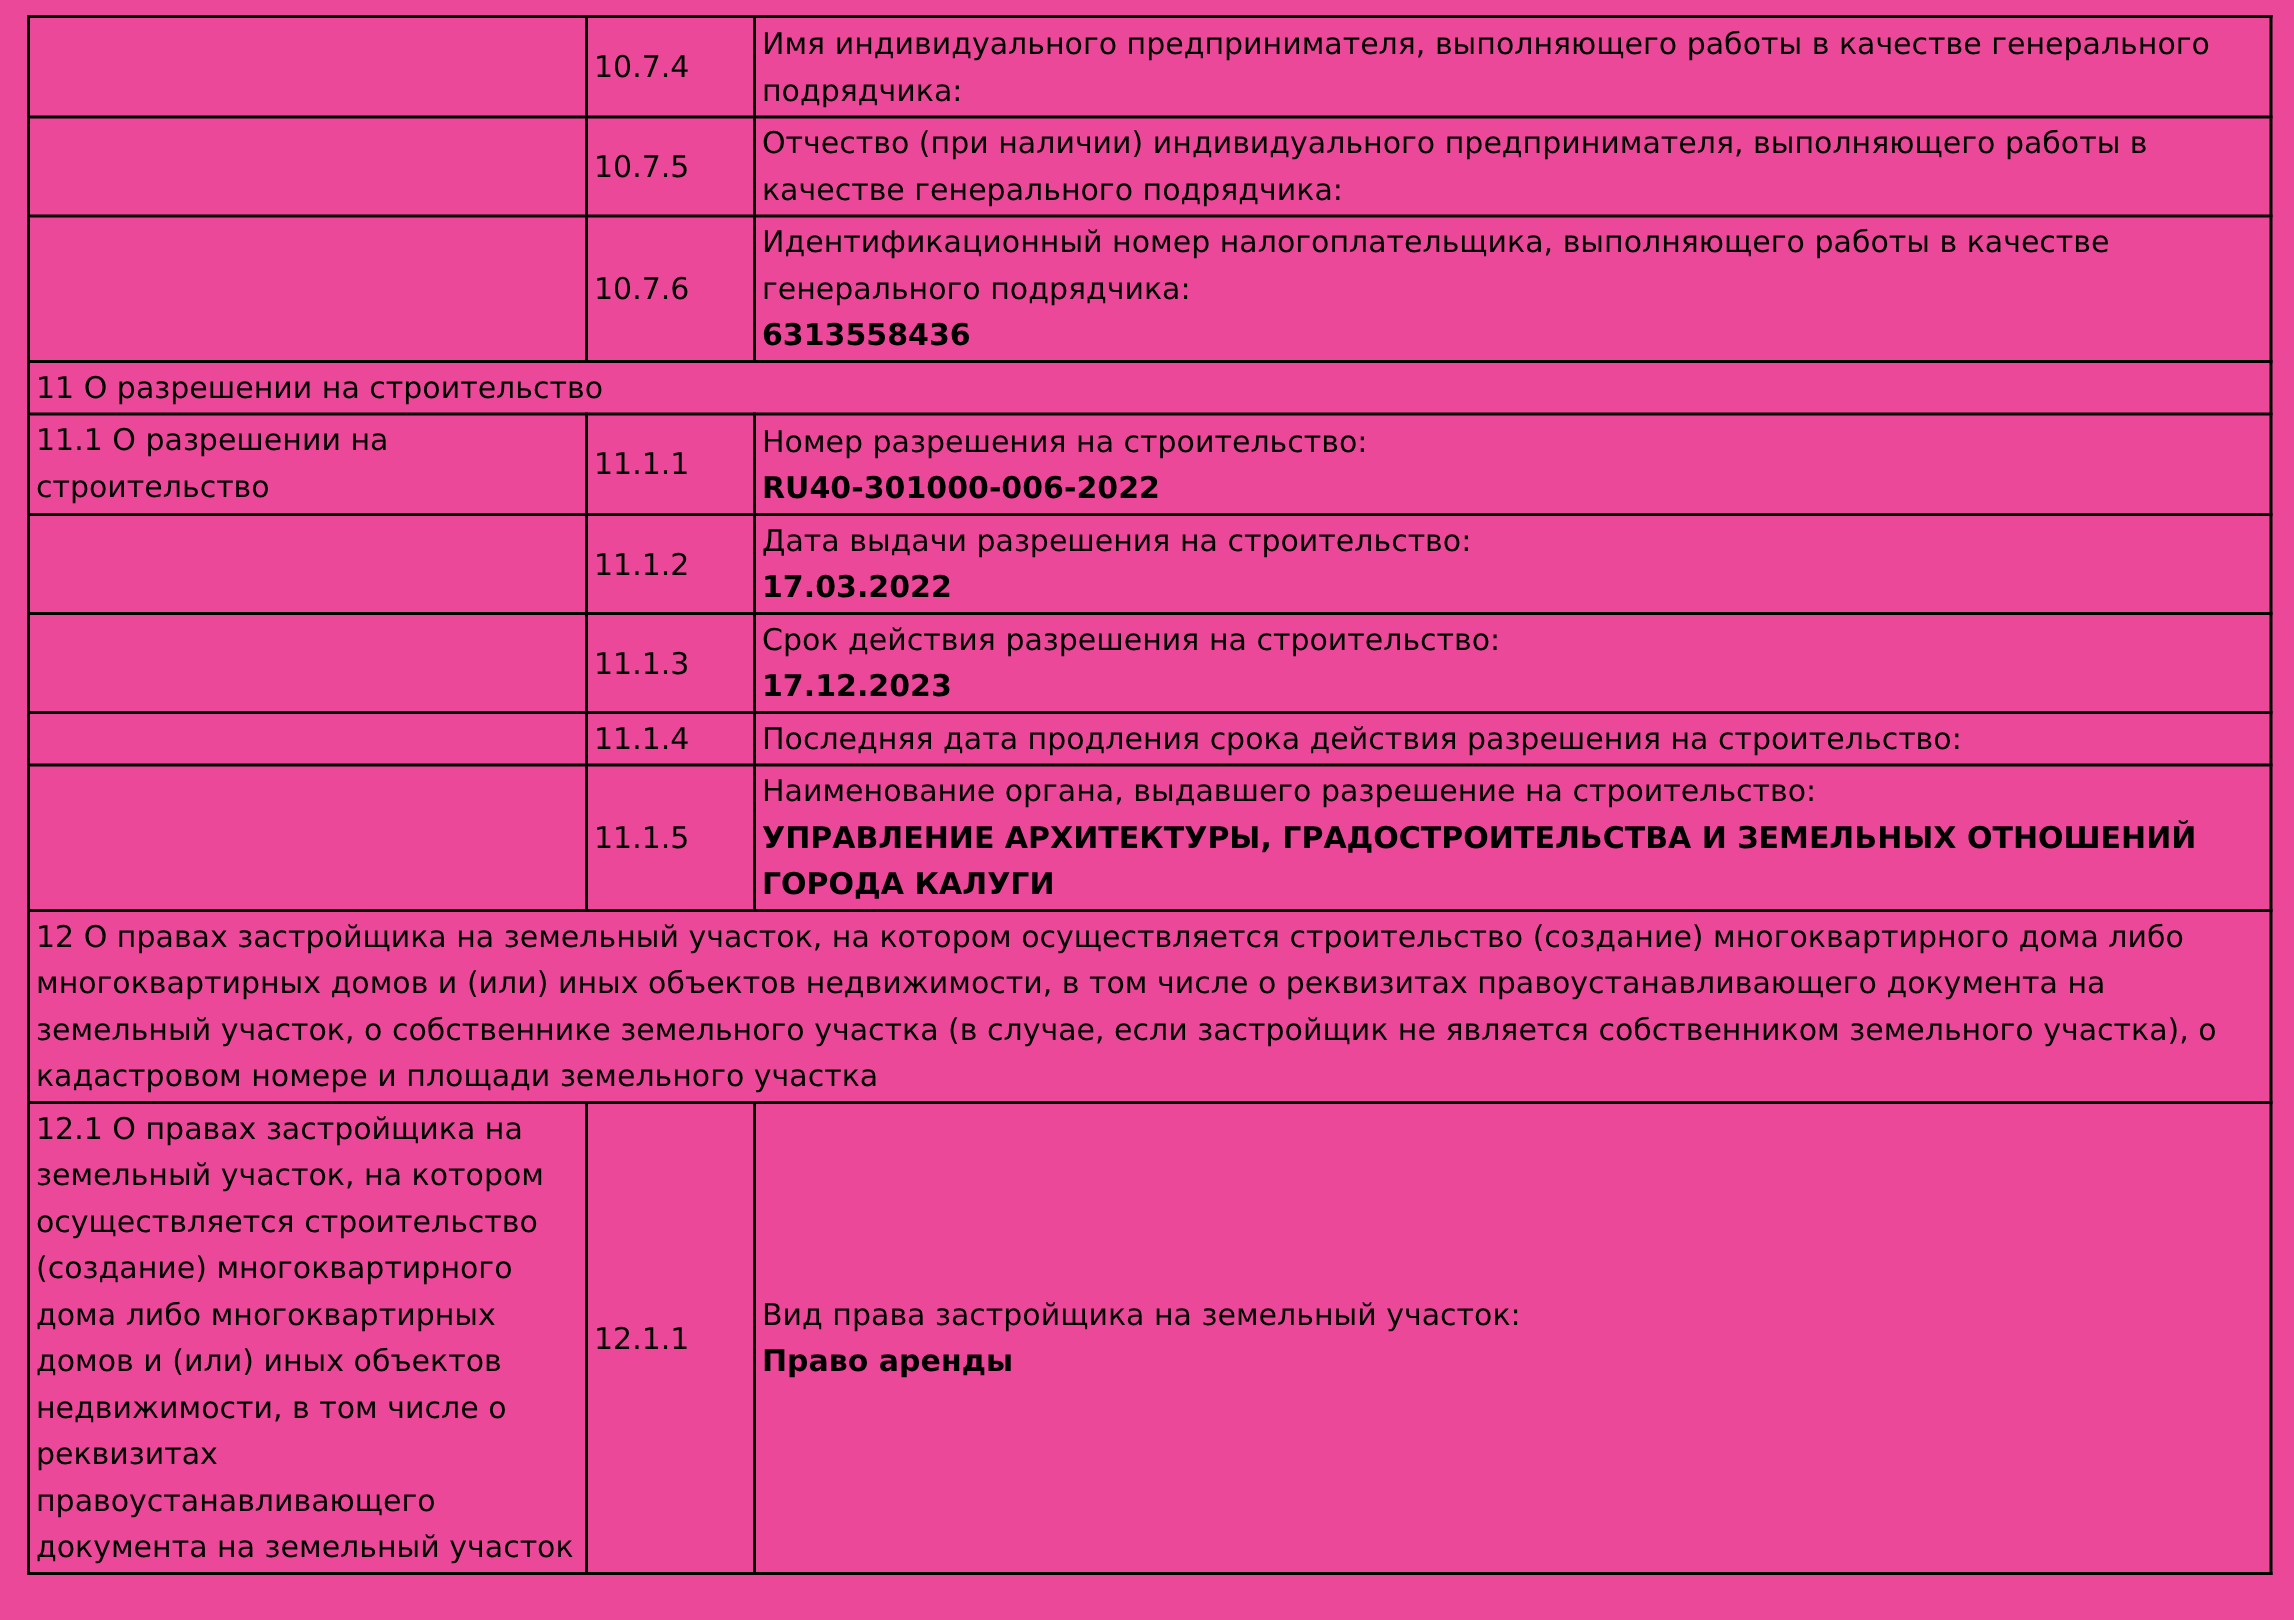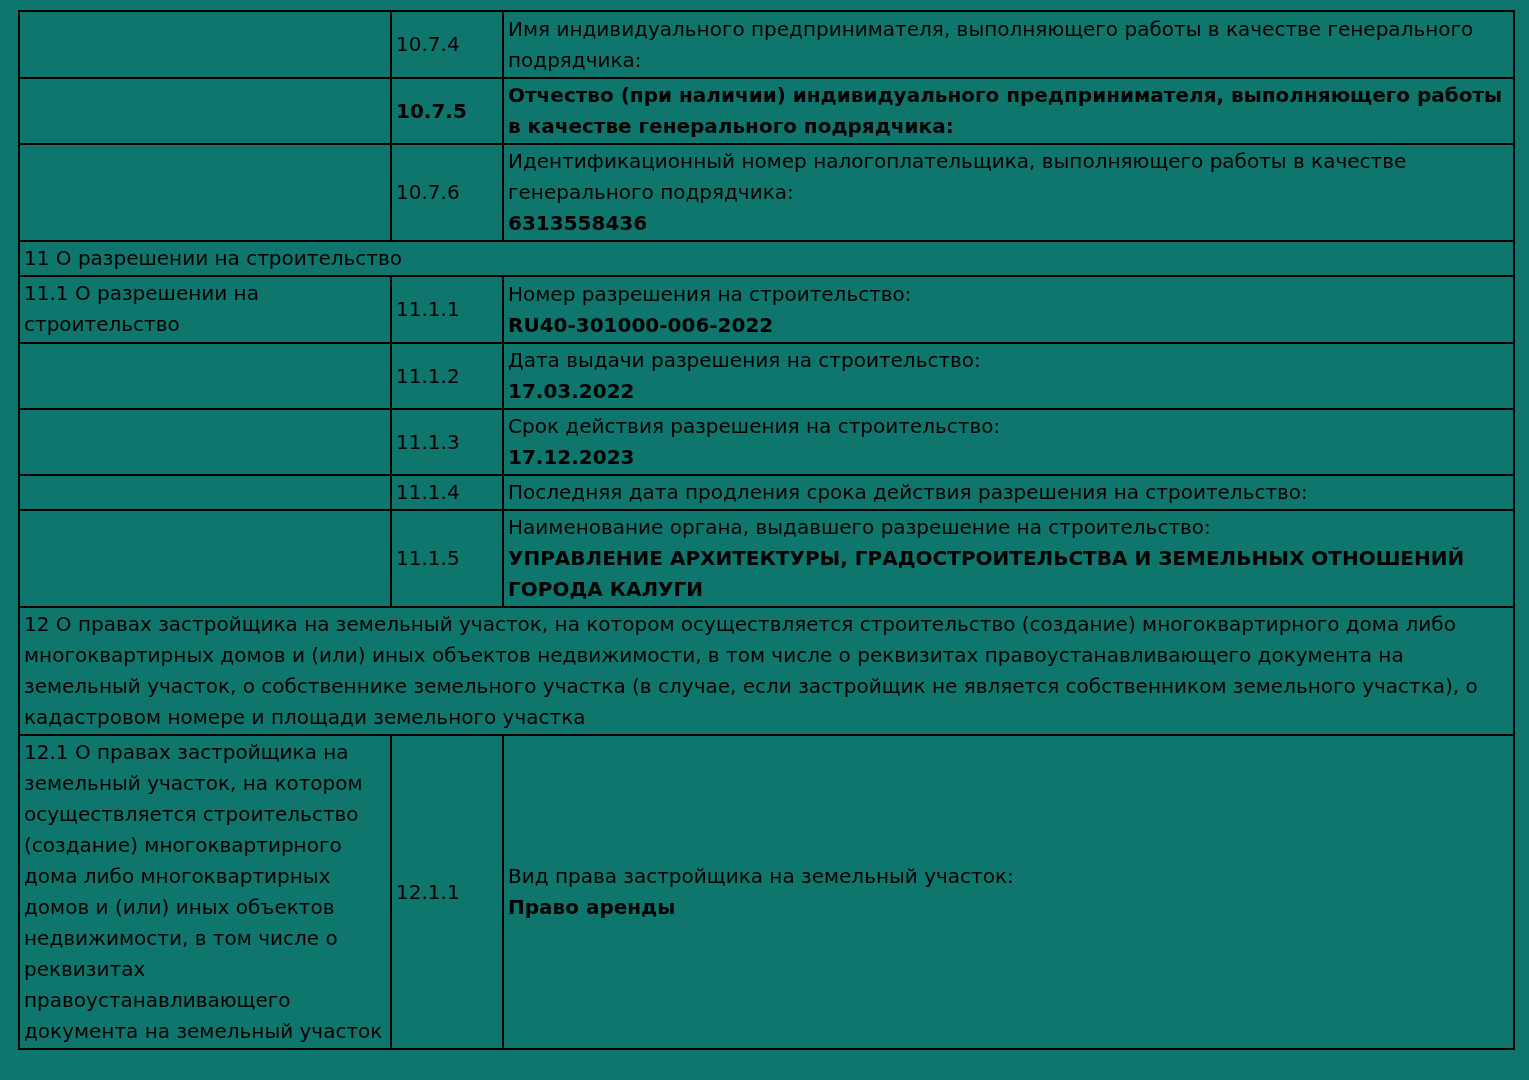--- a/index.html
+++ b/index.html
@@ -8,21 +8,21 @@
     background: #ffffff;
     width: 1529px;
     height: 1080px;
     font-family: "DejaVu Sans", sans-serif;
     color: #000000;
   }
   .page {
     position: relative;
     width: 1529px;
     height: 1080px;
-    background: #0f766e;
+    background: #ec4899;
     overflow: hidden;
   }
   table.doc-table {
     position: absolute;
     left: 18px;
     top: 10px;
     width: 1495px;
     border-collapse: collapse;
     table-layout: fixed;
     font-size: 20px;
@@ -40,21 +40,21 @@
 
   td.left-cell   { vertical-align: top; }
   td.num-cell    { vertical-align: middle; }
   td.content-cell{ vertical-align: middle; }
   td.section-cell{ vertical-align: middle; }
 
   .value { font-weight: bold; }
 
   
   tbody tr:nth-child(1)  { height: 67px; }
-  tbody tr:nth-child(2)  { height: 66px; font-weight: bold; }
+  tbody tr:nth-child(2)  { height: 66px; }
   tbody tr:nth-child(3)  { height: 92px; }
   tbody tr:nth-child(4)  { height: 25px; }
   tbody tr:nth-child(5)  { height: 67px; }
   tbody tr:nth-child(6)  { height: 66px; border-radius: 21px; }
   tbody tr:nth-child(7)  { height: 66px; }
   tbody tr:nth-child(8)  { height: 34px; }
   tbody tr:nth-child(9)  { height: 95px; }
   tbody tr:nth-child(10) { height: 113px; }
   tbody tr:nth-child(11) { height: 305px; }
 </style>

